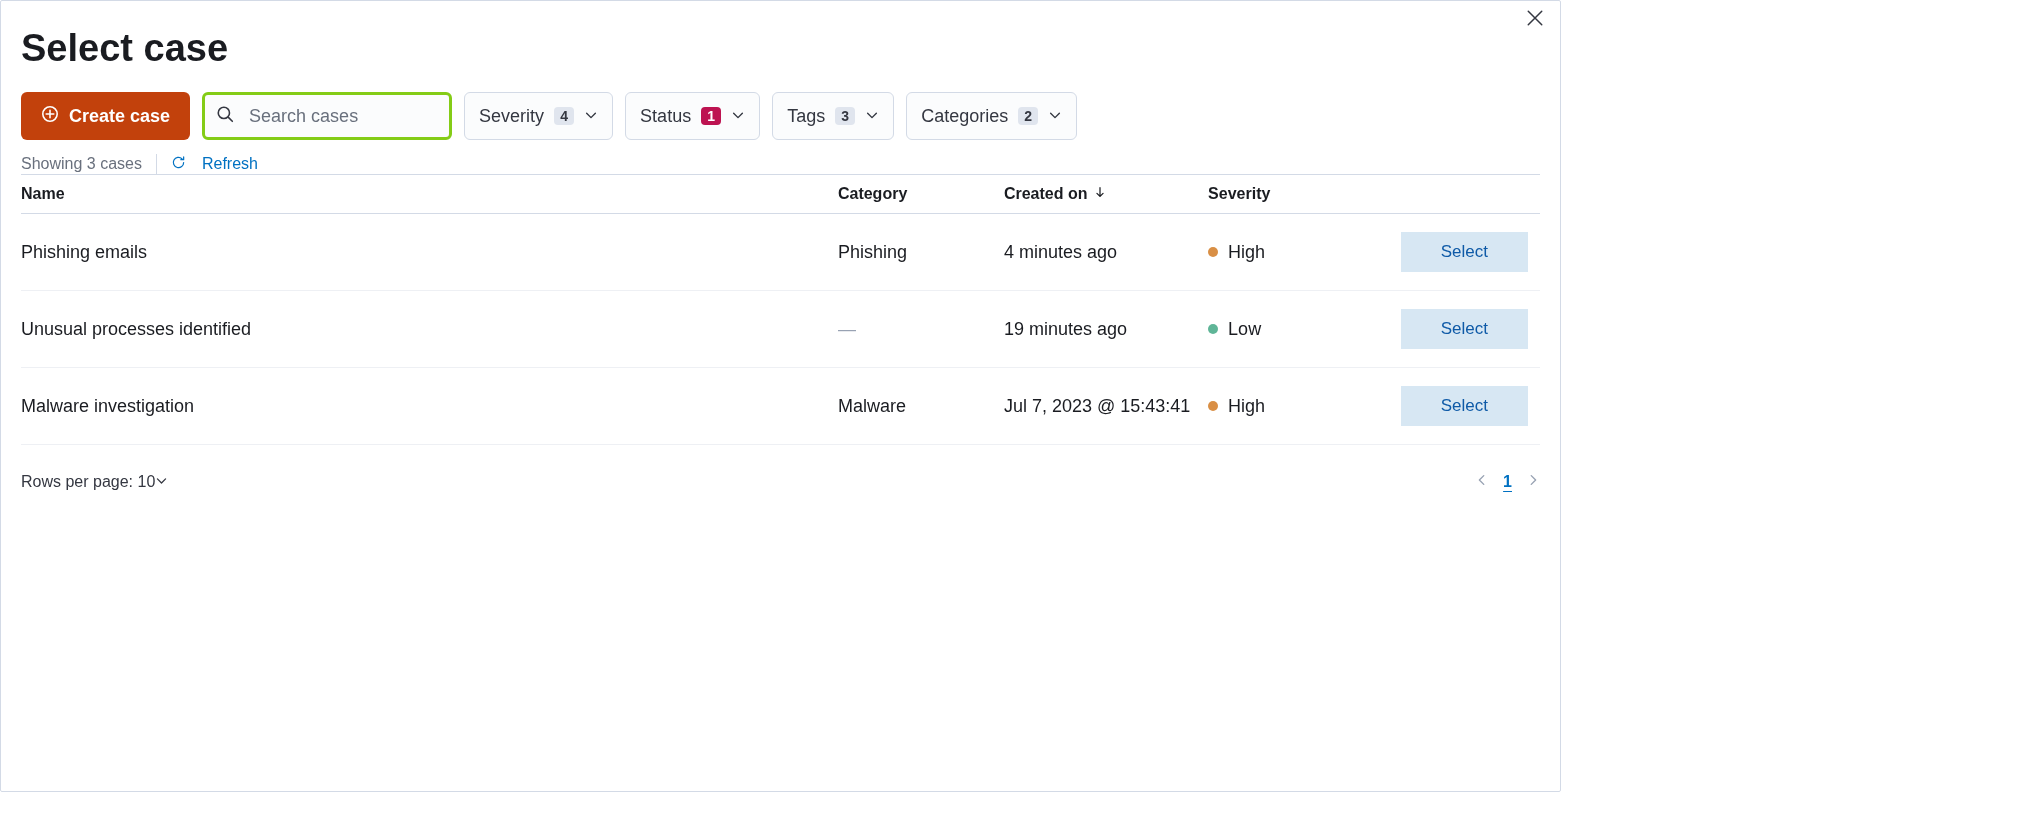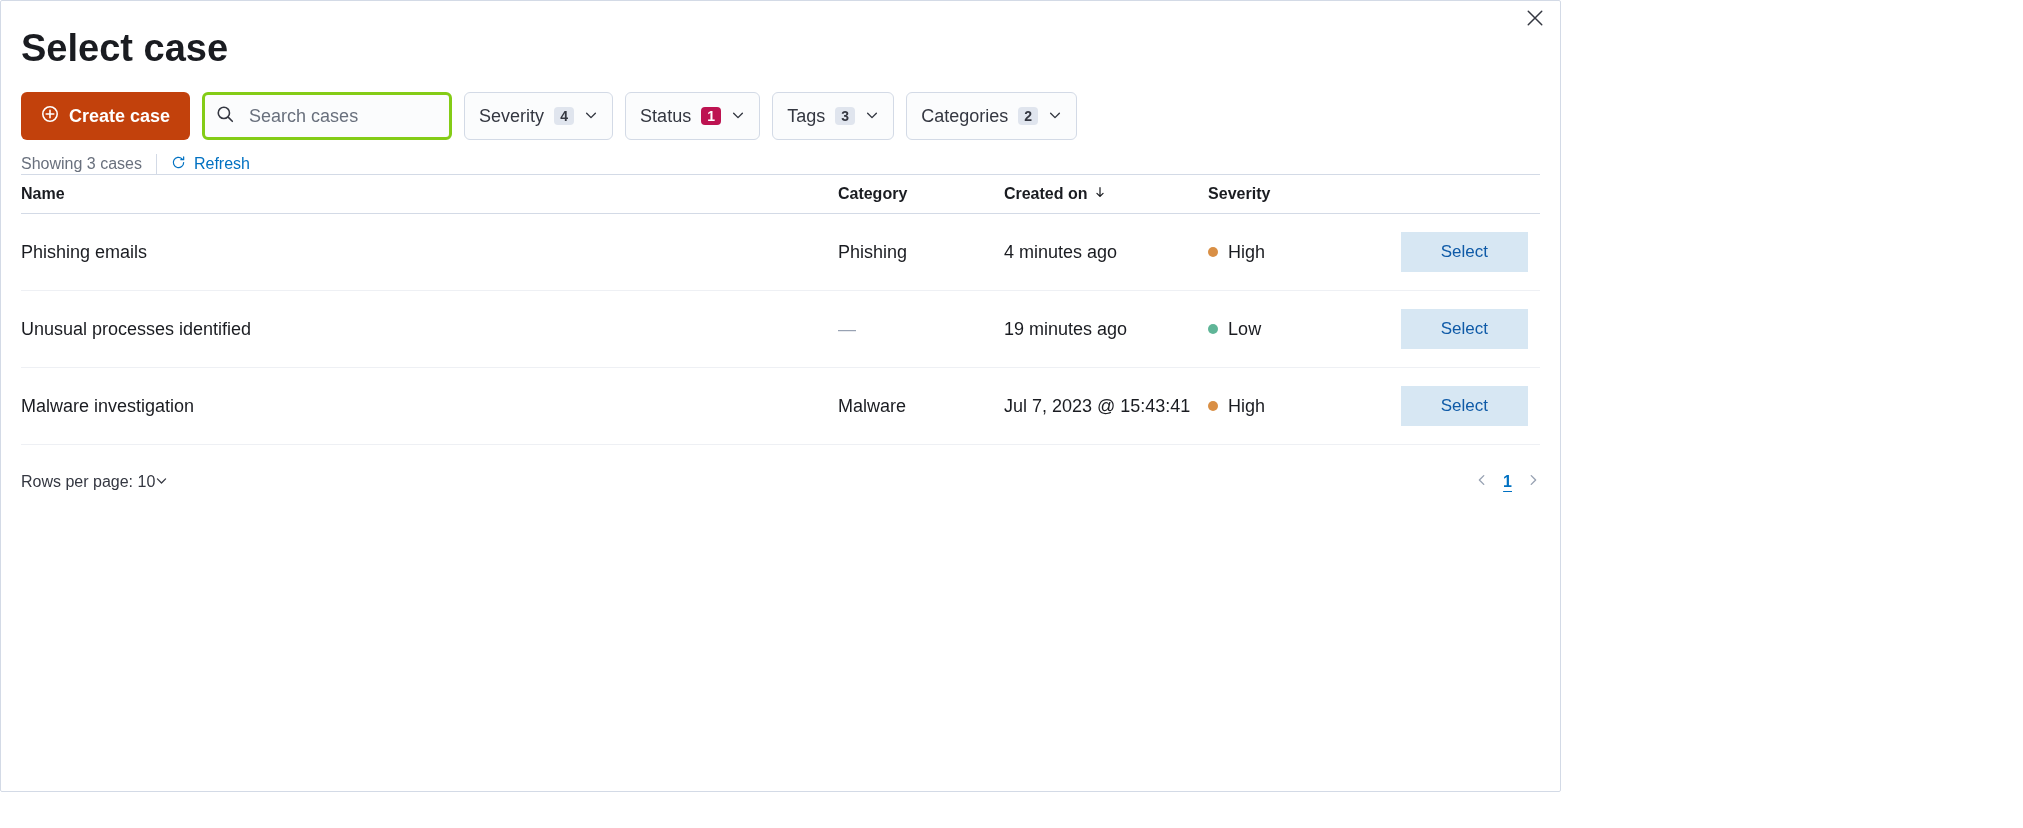--- a/index.html
+++ b/index.html
@@ -105,21 +105,21 @@
     font-size: 16px;
     color: #69707d;
     margin-bottom: 0;
   }
   .vrule {
     width: 1px; height: 20px; background: #d3dae6;
   }
   .refresh {
     display: inline-flex;
     align-items: center;
-    gap: 8px;
+    gap: 16px;
     color: #0071c2;
     font-weight: 500;
     cursor: pointer;
     font-size: 16px;
   }
   table.cases {
     width: 100%;
     border-collapse: collapse;
   }
   table.cases thead th {

